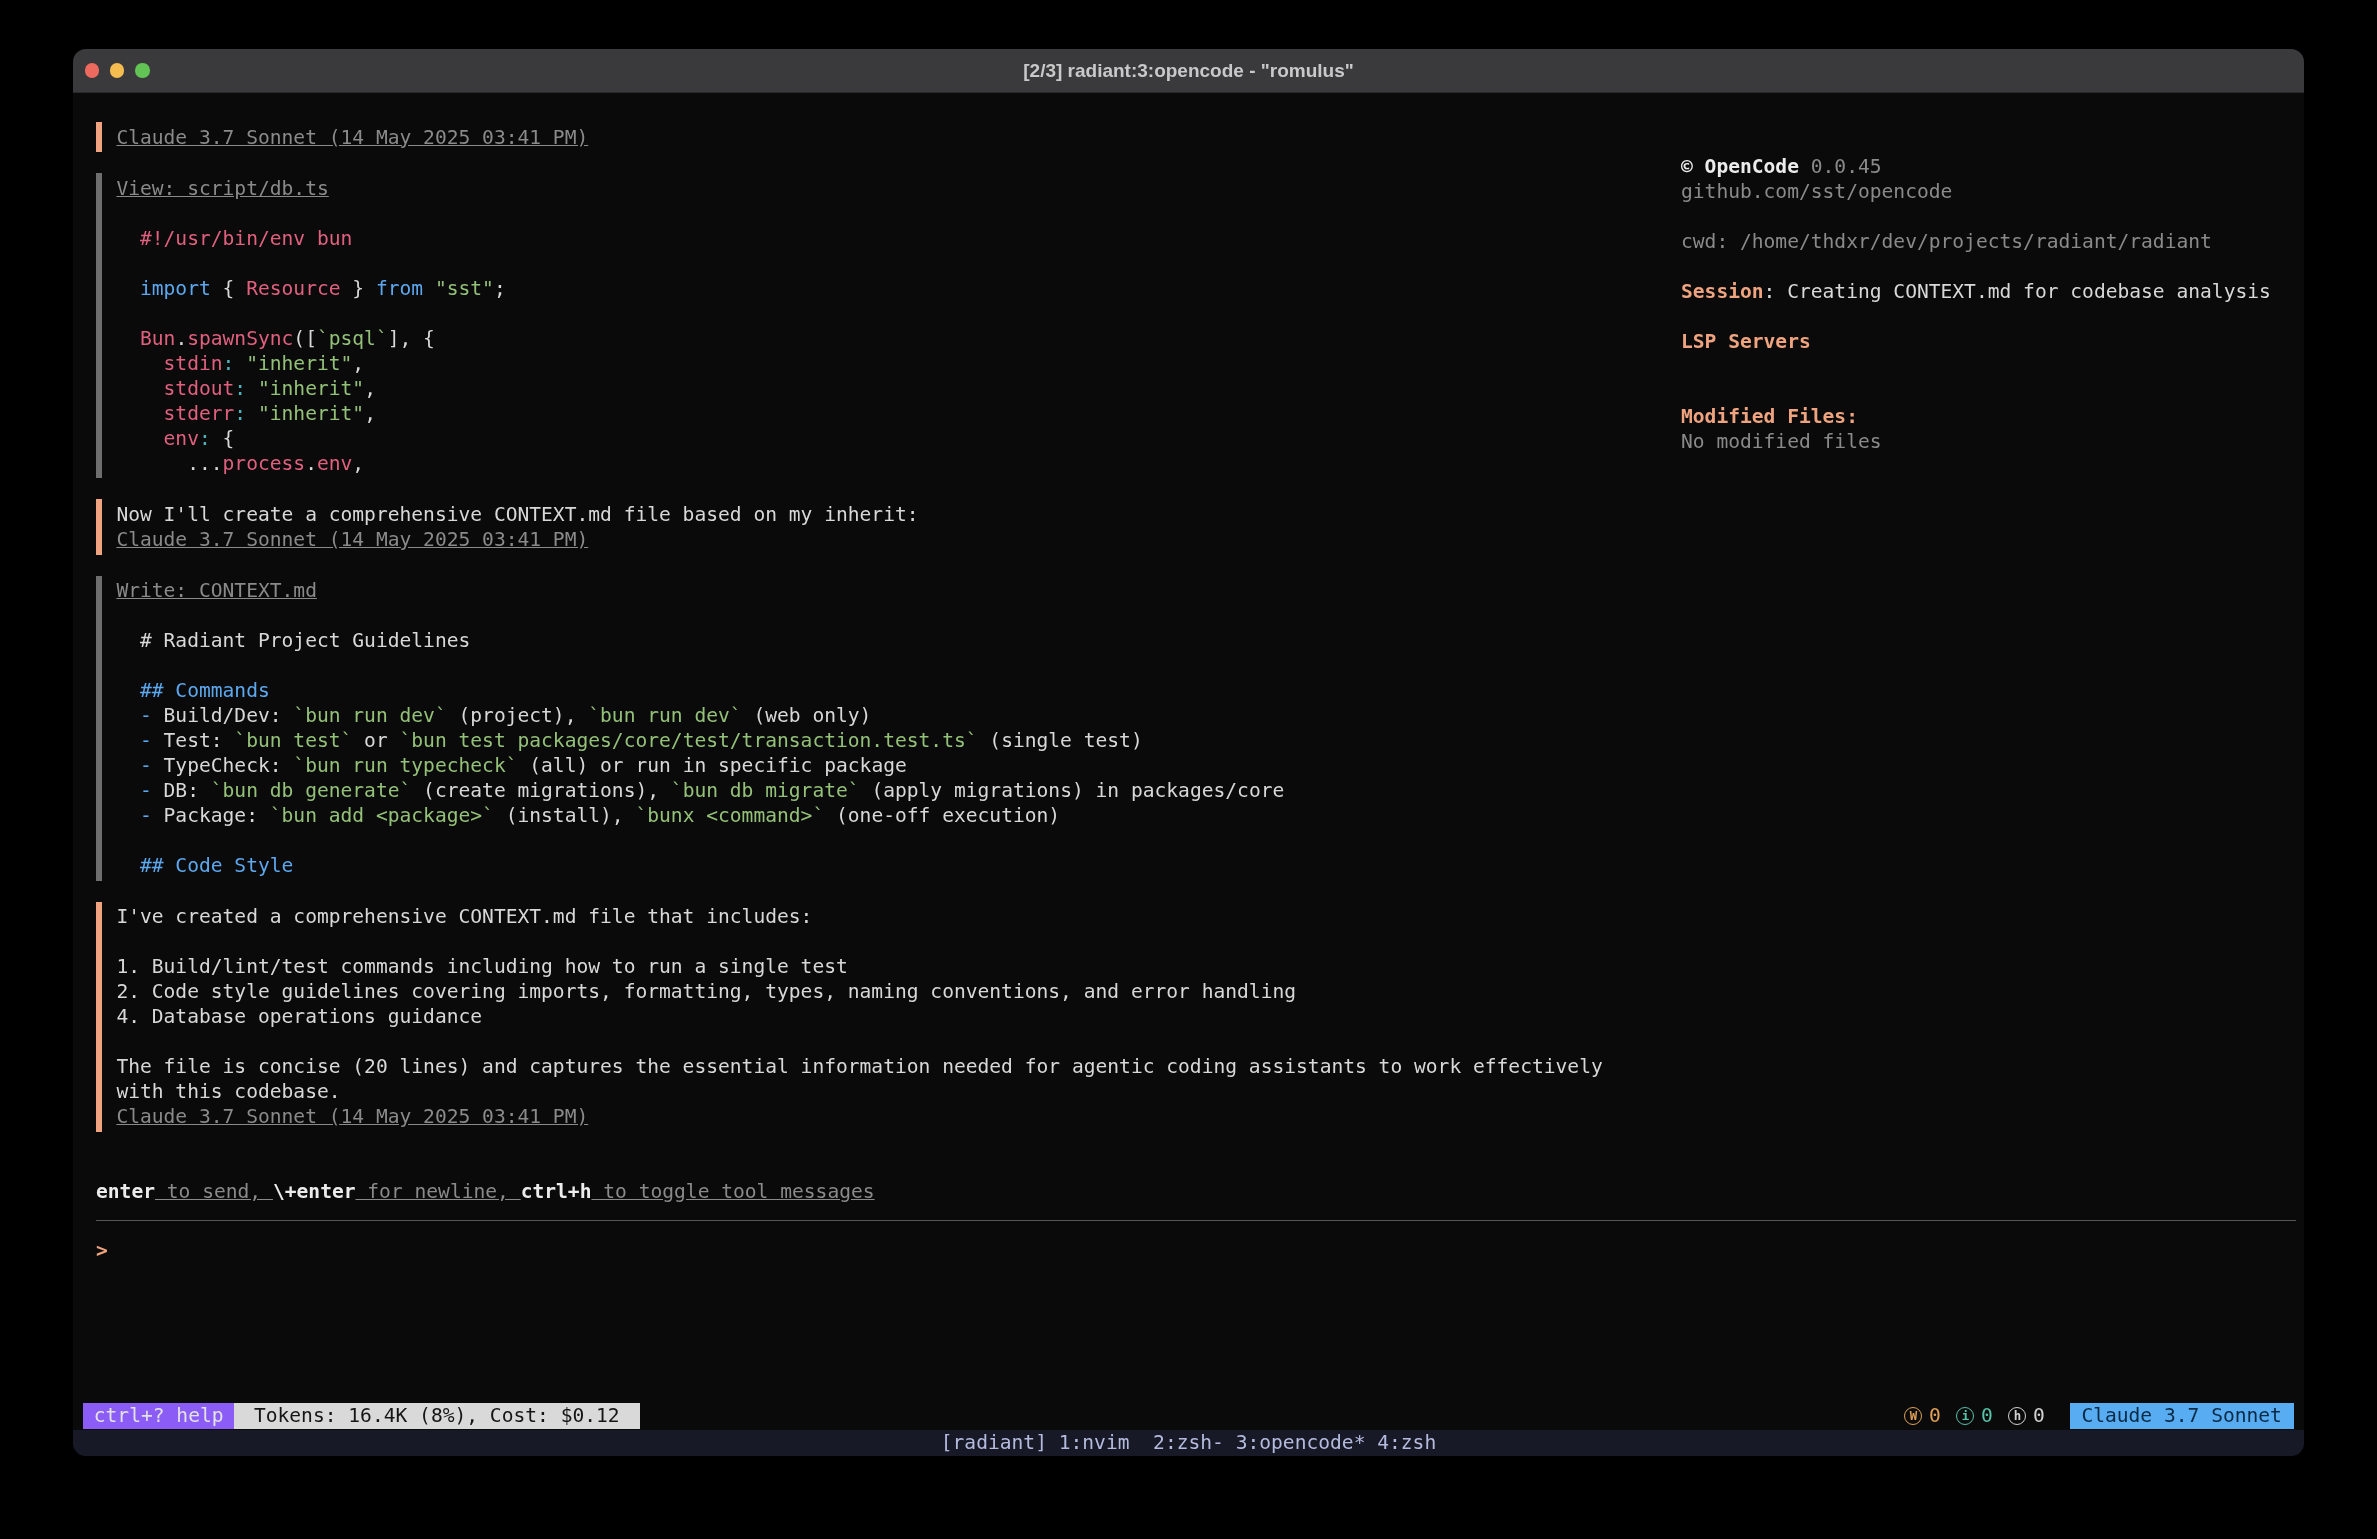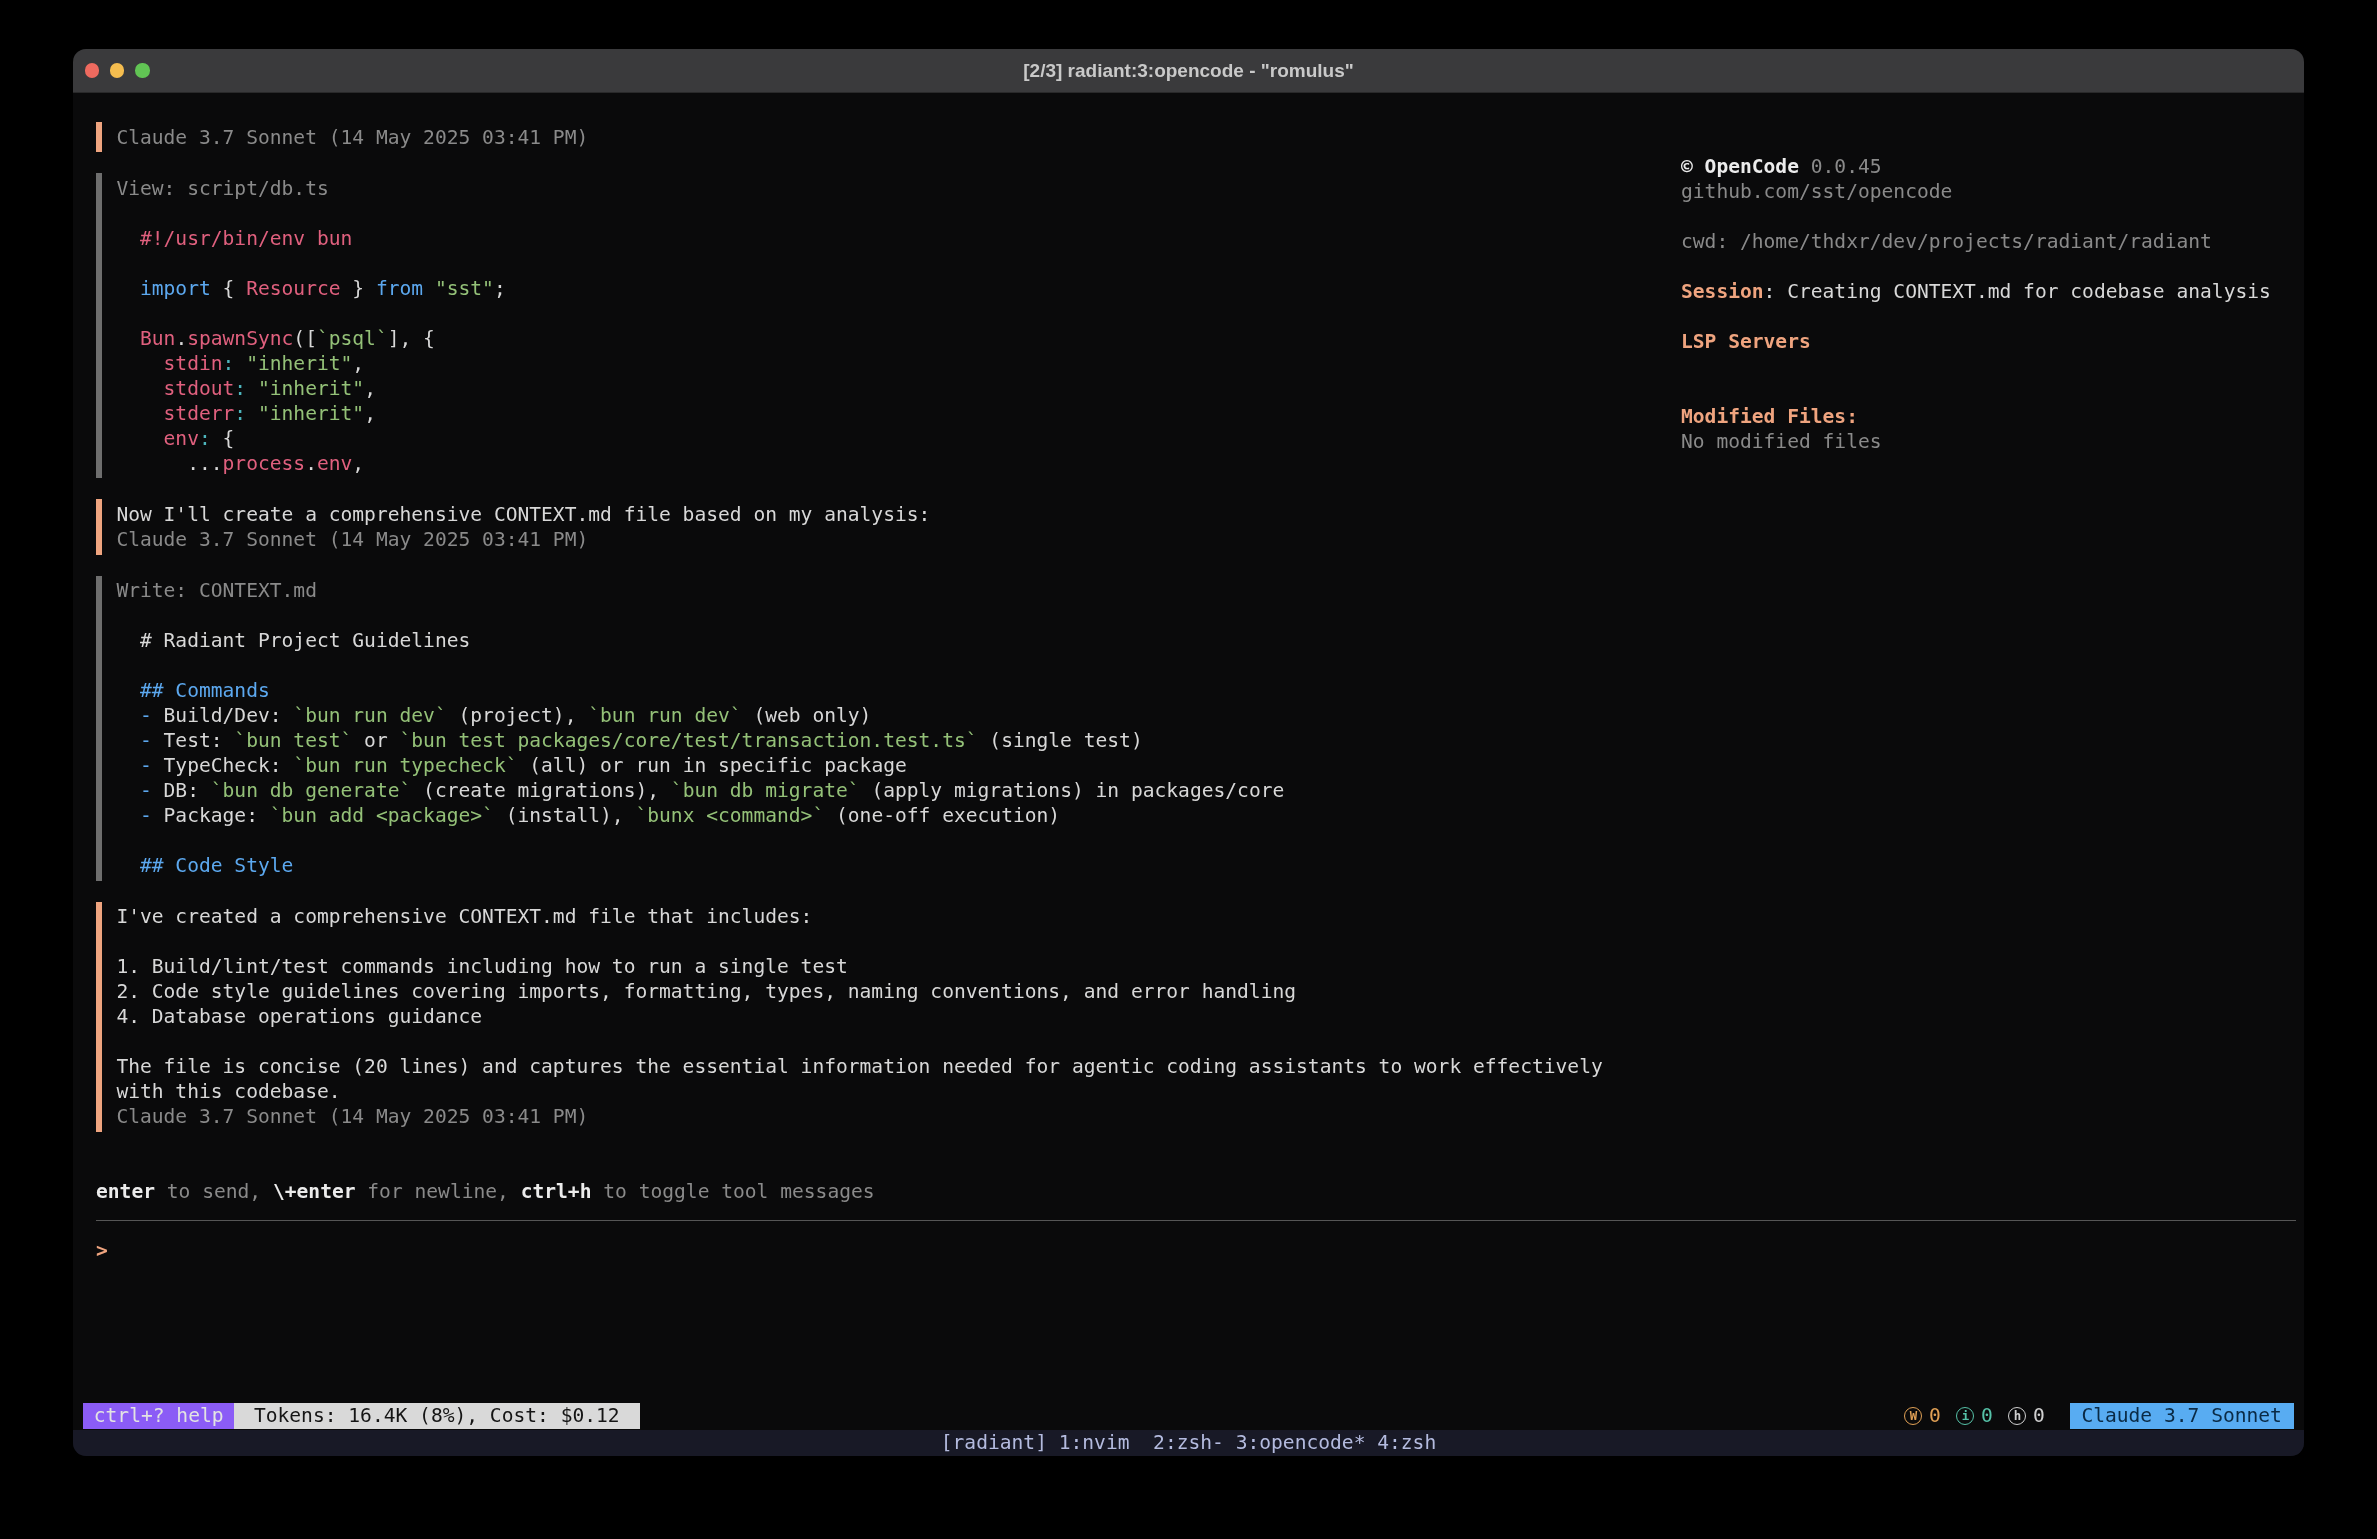--- a/index.html
+++ b/index.html
@@ -46,21 +46,21 @@
   }
   .main-area{
     height:1127px;box-sizing:border-box;
     display:flex;padding:29px 0 0 23px;overflow:hidden;
   }
   .chat-col{flex:1;min-width:0;display:flex;flex-direction:column;}
   .block{border-left:6.5px solid #6e6e6e;padding:2.6px 0 2.6px 14.4px;margin-bottom:21px;}
   .block.accent{border-color:var(--accent);}
   .line{white-space:pre;min-height:25px;}
   .tk-white{color:var(--white);}
-  .tk-gray{color:var(--gray);}
+  .tk-gray{color:var(--gray);text-decoration:underline;}
   .tk-blue{color:var(--blue);}
   .tk-green{color:var(--green);}
   .tk-pink{color:var(--pink);}
   .tk-teal{color:var(--teal);}
   .tk-boldwhite{color:#ececec;font-weight:bold;}
   .hint-line{margin-top:auto;margin-bottom:15.7px;white-space:pre;}
   .sidebar{width:623px;box-sizing:border-box;padding:32px 26px 0 0;}
   .sb-line{min-height:25px;white-space:pre;}
   .sb-gray{color:var(--gray);}
   .sb-white{color:var(--white);}
@@ -123,21 +123,21 @@
             <div class="line"><span class="tk-white">  </span><span class="tk-blue">import</span><span class="tk-white"> { </span><span class="tk-pink">Resource</span><span class="tk-white"> } </span><span class="tk-blue">from</span><span class="tk-white"> </span><span class="tk-green">"sst"</span><span class="tk-white">;</span></div>
             <div class="line"></div>
             <div class="line"><span class="tk-white">  </span><span class="tk-pink">Bun</span><span class="tk-white">.</span><span class="tk-pink">spawnSync</span><span class="tk-white">([</span><span class="tk-green">`psql`</span><span class="tk-white">], {</span></div>
             <div class="line"><span class="tk-white">    </span><span class="tk-pink">stdin</span><span class="tk-teal">:</span><span class="tk-white"> </span><span class="tk-green">"inherit"</span><span class="tk-white">,</span></div>
             <div class="line"><span class="tk-white">    </span><span class="tk-pink">stdout</span><span class="tk-teal">:</span><span class="tk-white"> </span><span class="tk-green">"inherit"</span><span class="tk-white">,</span></div>
             <div class="line"><span class="tk-white">    </span><span class="tk-pink">stderr</span><span class="tk-teal">:</span><span class="tk-white"> </span><span class="tk-green">"inherit"</span><span class="tk-white">,</span></div>
             <div class="line"><span class="tk-white">    </span><span class="tk-pink">env</span><span class="tk-teal">:</span><span class="tk-white"> {</span></div>
             <div class="line"><span class="tk-white">      ...</span><span class="tk-pink">process</span><span class="tk-white">.</span><span class="tk-pink">env</span><span class="tk-white">,</span></div>
           </div>
         <div class="block accent">
-            <div class="line"><span class="tk-white">Now I'll create a comprehensive CONTEXT.md file based on my analysis:</span></div>
+            <div class="line"><span class="tk-white">Now I'll create a comprehensive CONTEXT.md file based on my inherit:</span></div>
             <div class="line"><span class="tk-gray">Claude 3.7 Sonnet (14 May 2025 03:41 PM)</span></div>
           </div>
         <div class="block">
             <div class="line"><span class="tk-gray">Write: CONTEXT.md</span></div>
             <div class="line"></div>
             <div class="line"><span class="tk-white">  # Radiant Project Guidelines</span></div>
             <div class="line"></div>
             <div class="line"><span class="tk-blue">  ## Commands</span></div>
             <div class="line"><span class="tk-blue">  - </span><span class="tk-white">Build/Dev: </span><span class="tk-green">`bun run dev`</span><span class="tk-white"> (project), </span><span class="tk-green">`bun run dev`</span><span class="tk-white"> (web only)</span></div>
             <div class="line"><span class="tk-blue">  - </span><span class="tk-white">Test: </span><span class="tk-green">`bun test`</span><span class="tk-white"> or </span><span class="tk-green">`bun test packages/core/test/transaction.test.ts`</span><span class="tk-white"> (single test)</span></div>

